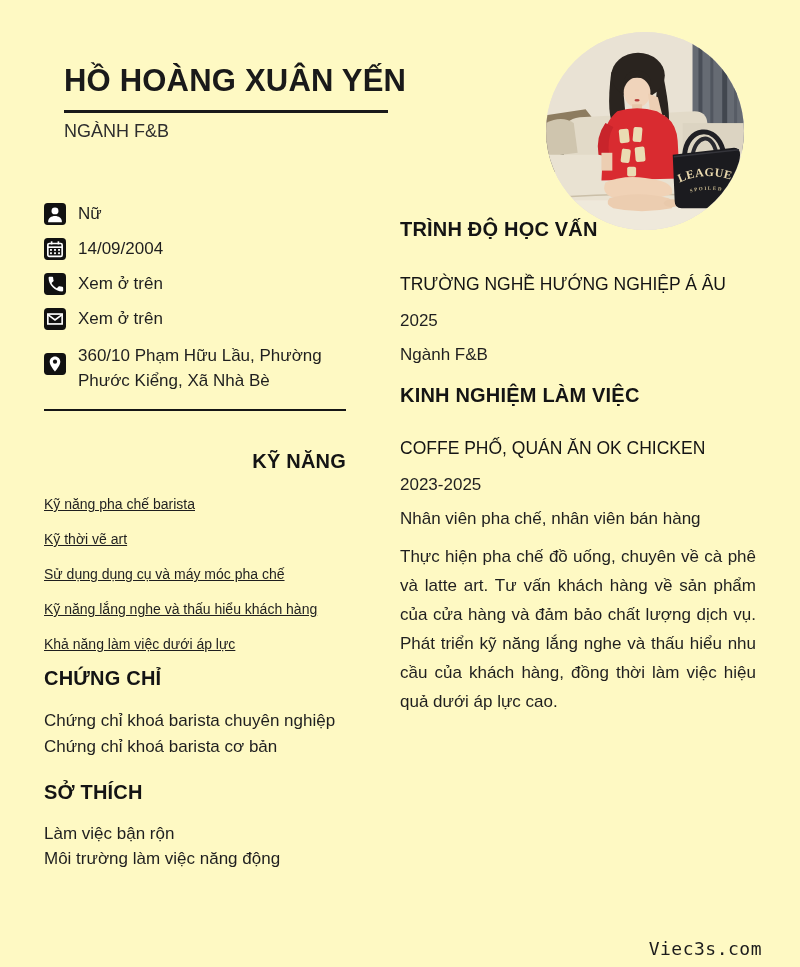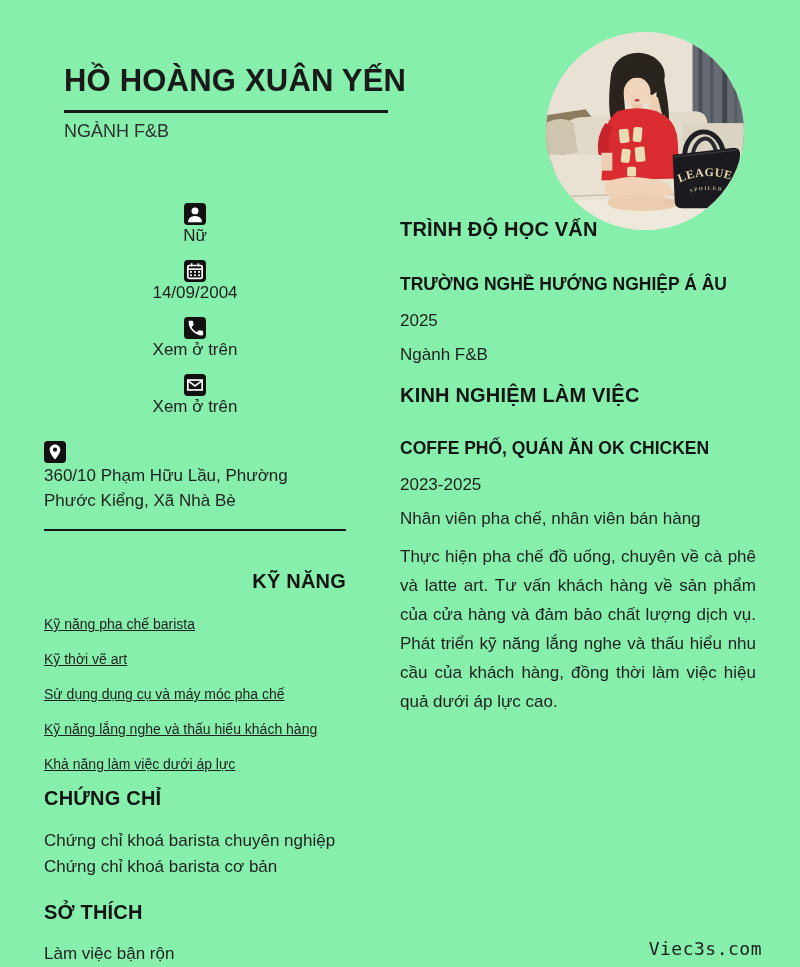--- a/index.html
+++ b/index.html
@@ -2,41 +2,41 @@
 <html lang="vi"><head>
 <meta charset="utf-8">
 <style>
   * { margin:0; padding:0; box-sizing:border-box; }
   html,body { background:#fff; }
   body {
     width:800px; height:967px; position:relative; overflow:hidden;
     font-family:"Liberation Sans","DejaVu Sans",sans-serif;
     color:#212121;
   }
-  .page { position:absolute; inset:0; background:#86efac; }
+  .page { position:absolute; inset:0; background:#fef9c3; }
 
   
   .header { position:absolute; left:64px; top:63px; width:324px; }
   .name {
     font-size:31px; font-weight:700; color:#1a1a1a; letter-spacing:0.2px;
     line-height:36px; white-space:nowrap;
   }
   .name-rule { border:none; border-top:3px solid #1a1a1a; width:324px; margin-top:11px; }
   .subtitle { margin-top:8px; font-size:18px; font-weight:400; color:#2e2e2e; }
 
   
   .photo {
     position:absolute; left:546px; top:32px; width:198px; height:198px;
     border-radius:50%; overflow:hidden; background:#e9e2d4;
   }
   .photo svg { display:block; width:100%; height:100%; }
 
   
   .left-col { position:absolute; left:44px; top:203px; width:302px; }
-  .contact-row { display:flex; align-items:center; margin-bottom:13px; min-height:22px;flex-direction:column; }
+  .contact-row { display:flex; align-items:center; gap:12px; margin-bottom:13px; min-height:22px; }
   .contact-row.multiline { align-items:flex-start; }
   .contact-row.multiline .cicon { margin-top:10px; }
   .cicon { width:22px; height:22px; flex:0 0 22px; }
   .cicon svg { display:block; width:22px; height:22px; }
   .cvalue { font-size:17px; line-height:22px; color:#1f1f1f; }
   .contact-row.multiline .cvalue { line-height:25px; max-width:245px; }
 
   .divider { border:none; border-top:2px solid #161616; width:302px; margin-top:16px; }
 
   .sec-title { font-size:20px; font-weight:700; color:#141414; letter-spacing:0.2px; }
@@ -45,21 +45,21 @@
   .left-col .sec-title.hobbies { margin-top:22px; margin-bottom:18px; }
 
   .skill-item { font-size:14px; line-height:25px; margin-bottom:10px; color:#1f1f1f; text-align:justify;text-decoration:underline; }
   .tight-item { font-size:17px; line-height:25.5px; color:#1f1f1f; }
   .hobby-item { font-size:17px; line-height:24.5px; color:#1f1f1f; }
 
   
   .right-col { position:absolute; left:400px; top:218px; width:356px; }
   .right-col .sec-title.edu { margin-bottom:33px; }
   .right-col .sec-title.exp { margin-top:19px; margin-bottom:31px; }
-  .sub-title { font-size:17.5px; font-weight:700; color:#141414; margin-bottom:16px; }
+  .sub-title { font-size:17.5px; font-weight:400; color:#141414; margin-bottom:16px; }
   .meta-line { font-size:17px; color:#1f1f1f; margin-bottom:14px; }
   .meta-line.role { margin-bottom:13px; }
   .desc { font-size:17px; line-height:29px; color:#1f1f1f; text-align:justify; margin-bottom:17px; }
 
   
   .watermark {
     position:absolute; right:38px; bottom:8px;
     font-family:"DejaVu Sans Mono","Liberation Mono",monospace;
     font-size:18px; color:#1c1c1c; letter-spacing:0.5px;
   }

